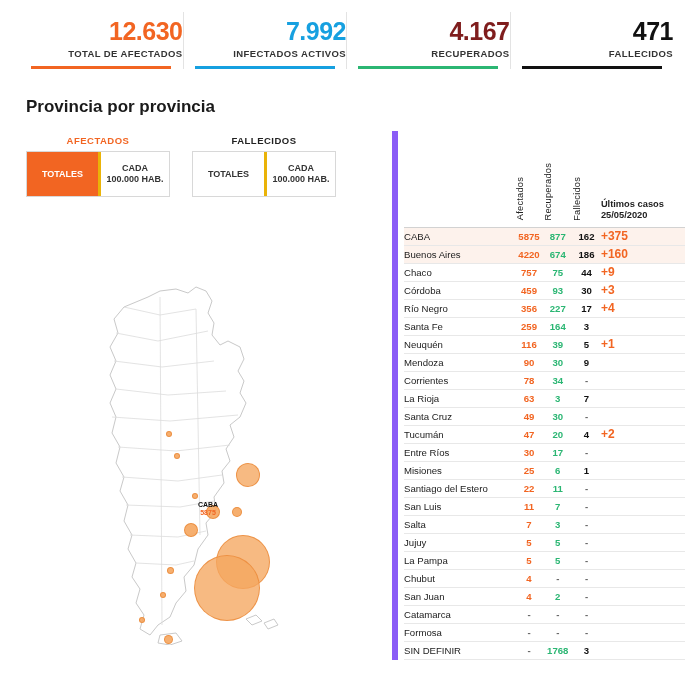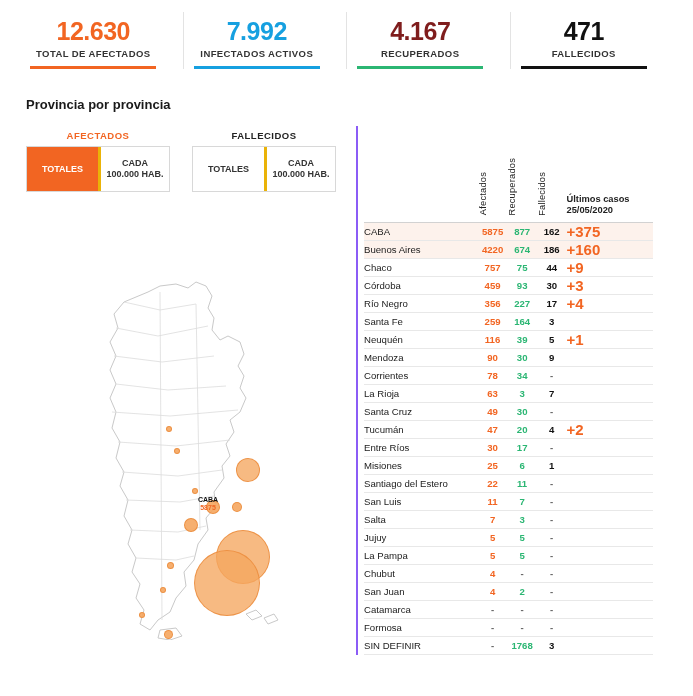--- a/index.html
+++ b/index.html
@@ -19,22 +19,22 @@
 
   
   .summary {
     display: flex;
     width: 653px;
     margin: 12px auto 0 auto;
     padding: 0;
   }
   .sum-cell {
     flex: 1 1 0;
-    text-align: center;
-    padding: 4px 16px 0 0;
+    text-align: right;
+    padding: 4px 0 0 0;
     position: relative;
   }
   .sum-cell + .sum-cell { border-left: 1px solid #e3e3e3; }
   .sum-num {
     font-size: 25px;
     font-weight: bold;
     letter-spacing: -0.5px;
     line-height: 30px;
   }
   .sum-label {
@@ -54,39 +54,40 @@
   .c-activ { color: #16a0e0; }
   .c-recup { color: #7f1d1d; }
   .c-falle { color: #111111; }
   .r-afect { background: #f26522; }
   .r-activ { background: #16a0e0; }
   .r-recup { background: #2bb673; }
   .r-falle { background: #111111; }
 
   
   .section-title {
-    font-size: 13px;
+    font-size: 17px;
     font-weight: bold;
     color: #1a1a1a;
     margin: 28px 0 0 26px;
   }
 
   
   .content {
     display: flex;
     margin-top: 14px;
+    gap: 36px;
   }
   .left-col {
     width: 356px;
     position: relative;
   }
   .right-col {
     width: 305px;
     position: relative;
-    border-left: 2px solid #8b5cf6;
+    border-left: 6px solid #8b5cf6;
   }
 
   
   .toggles {
     display: flex;
     margin-left: 26px;
     margin-top: 4px;
   }
   .tgroup { margin-right: 22px; }
   .tgroup-title {
@@ -200,21 +201,21 @@
     font-weight: bold;
     font-size: 9.6px;
   }
   .col-af { color: #f26522; }
   .col-re { color: #2bb673; }
   .col-fa { color: #111; }
   .td-ult {
     padding-left: 6px;
     color: #f26522;
     font-weight: bold;
-    font-size: 15px;
+    font-size: 12px;
     position: relative;
   }
   .row-hl { background: #fdf2ec; }
   .dash { color: #666; font-weight: bold; }
   .tbl-wrap { padding: 0 8px 0 6px; }
 </style>
 </head>
 <body>
 
 <div id="page">

